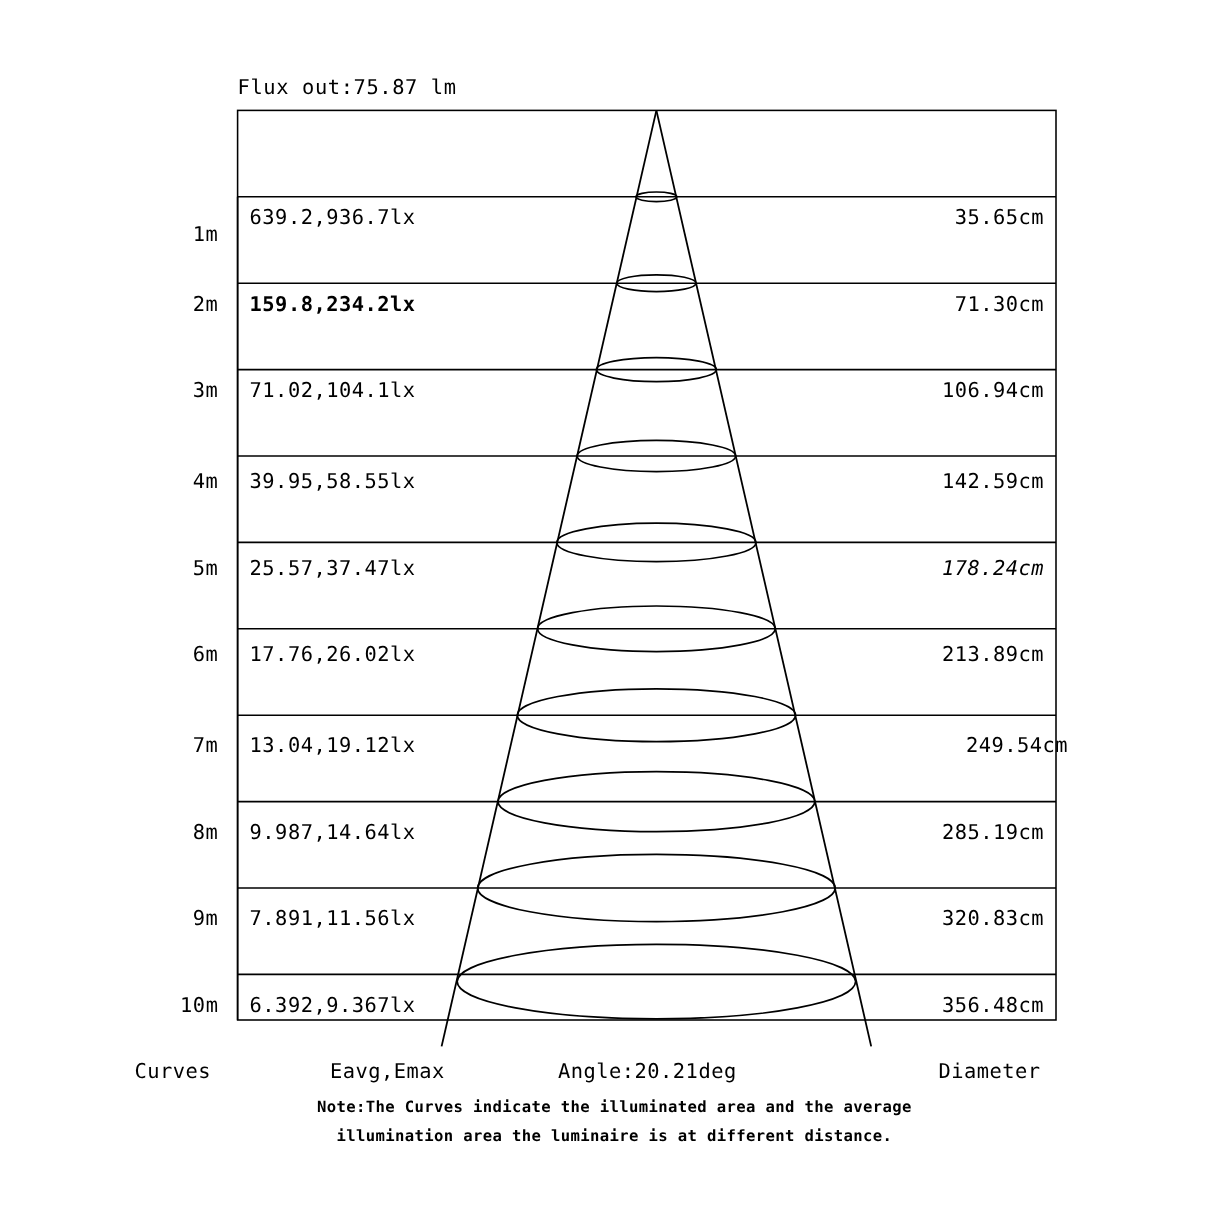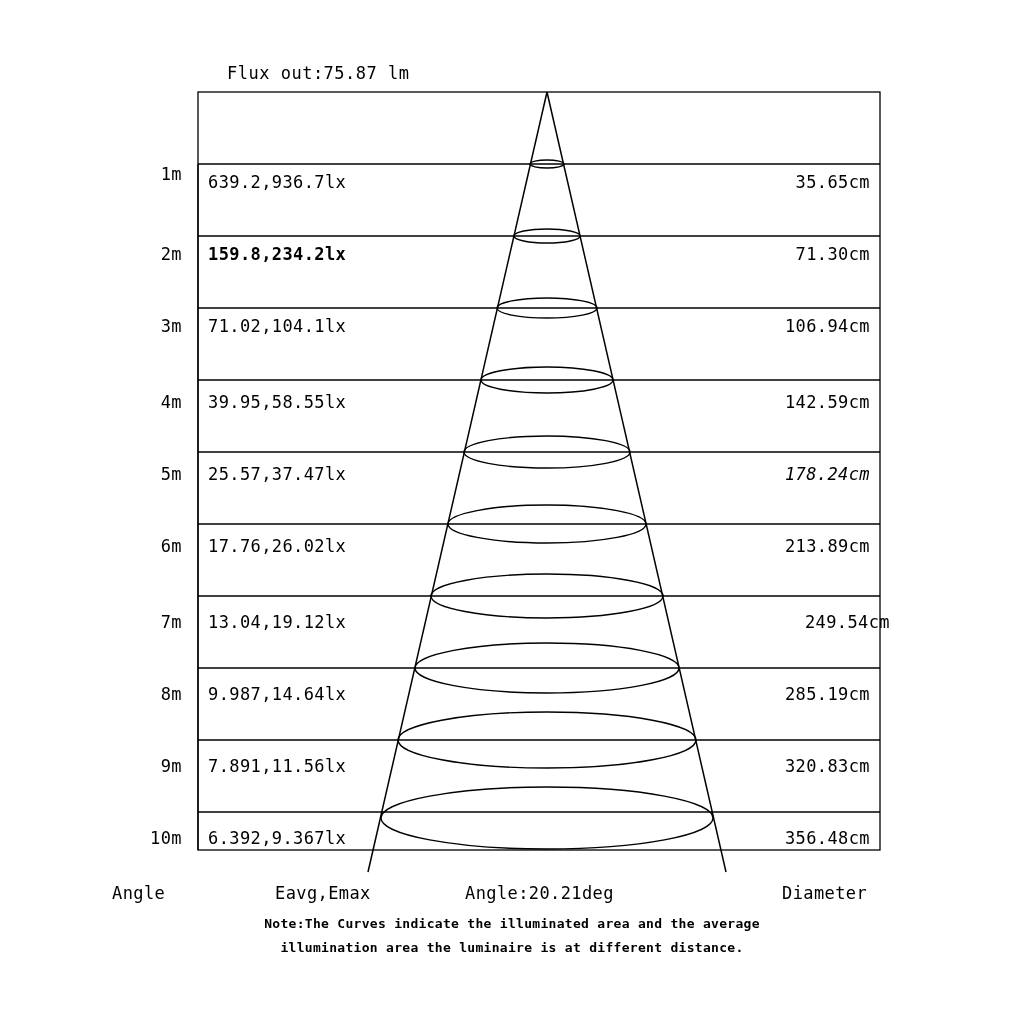--- a/index.html
+++ b/index.html
@@ -21,21 +21,20 @@
     width: 1024px;
     height: 1024px;
   }
   .flux-label {
     position: absolute;
     left: 198px;
     top: 63px;
     font-size: 17px;
     letter-spacing: 0.5px;
     white-space: nowrap;
-    margin-left: 29px;
   }
   svg.beam {
     position: absolute;
     left: 0; top: 0;
     width: 1024px;
     height: 1024px;
   }
   .row-label {
     position: absolute;
     font-size: 17px;
@@ -111,21 +110,21 @@
       <ellipse cx="547" cy="380" rx="66" ry="13"></ellipse>
       <ellipse cx="547" cy="452" rx="83" ry="16"></ellipse>
       <ellipse cx="547" cy="524" rx="99" ry="19"></ellipse>
       <ellipse cx="547" cy="596" rx="116" ry="22"></ellipse>
       <ellipse cx="547" cy="668" rx="132" ry="25"></ellipse>
       <ellipse cx="547" cy="740" rx="149" ry="28"></ellipse>
       <ellipse cx="547" cy="818" rx="166" ry="31"></ellipse>
     </g>
   </svg>
 
-  <div class="row-label height-label" style="left:112px; top:164px;">1m</div>
+  <div class="row-label height-label" style="left:112px; top:186px;">1m</div>
   <div class="row-label eavg-label" style="left:208px; top:172px;">639.2,936.7lx</div>
   <div class="row-label diam-label" style="left:720px; top:172px;">35.65cm</div>
 
   <div class="row-label height-label" style="left:112px; top:244px;">2m</div>
   <div class="row-label eavg-label" style="left:208px; top:244px;font-weight:bold;">159.8,234.2lx</div>
   <div class="row-label diam-label" style="left:720px; top:244px;">71.30cm</div>
 
   <div class="row-label height-label" style="left:112px; top:316px;">3m</div>
   <div class="row-label eavg-label" style="left:208px; top:316px;">71.02,104.1lx</div>
   <div class="row-label diam-label" style="left:720px; top:316px;">106.94cm</div>
@@ -151,21 +150,21 @@
   <div class="row-label diam-label" style="left:720px; top:684px;">285.19cm</div>
 
   <div class="row-label height-label" style="left:112px; top:756px;">9m</div>
   <div class="row-label eavg-label" style="left:208px; top:756px;">7.891,11.56lx</div>
   <div class="row-label diam-label" style="left:720px; top:756px;">320.83cm</div>
 
   <div class="row-label height-label" style="left:112px; top:828px;">10m</div>
   <div class="row-label eavg-label" style="left:208px; top:828px;">6.392,9.367lx</div>
   <div class="row-label diam-label" style="left:720px; top:828px;">356.48cm</div>
 
-  <div class="axis-caption" style="left:112px; top:883px;">Angle</div>
+  <div class="axis-caption" style="left:112px; top:883px;">Curves</div>
   <div class="axis-caption" style="left:275px; top:883px;">Eavg,Emax</div>
   <div class="axis-caption" style="left:465px; top:883px;">Angle:20.21deg</div>
   <div class="axis-caption" style="left:782px; top:883px;">Diameter</div>
 
   <div class="note line1">Note:The Curves indicate the illuminated area and the average</div>
   <div class="note line2">illumination area the luminaire is at different distance.</div>
 
 </div>
 
 </body></html>

